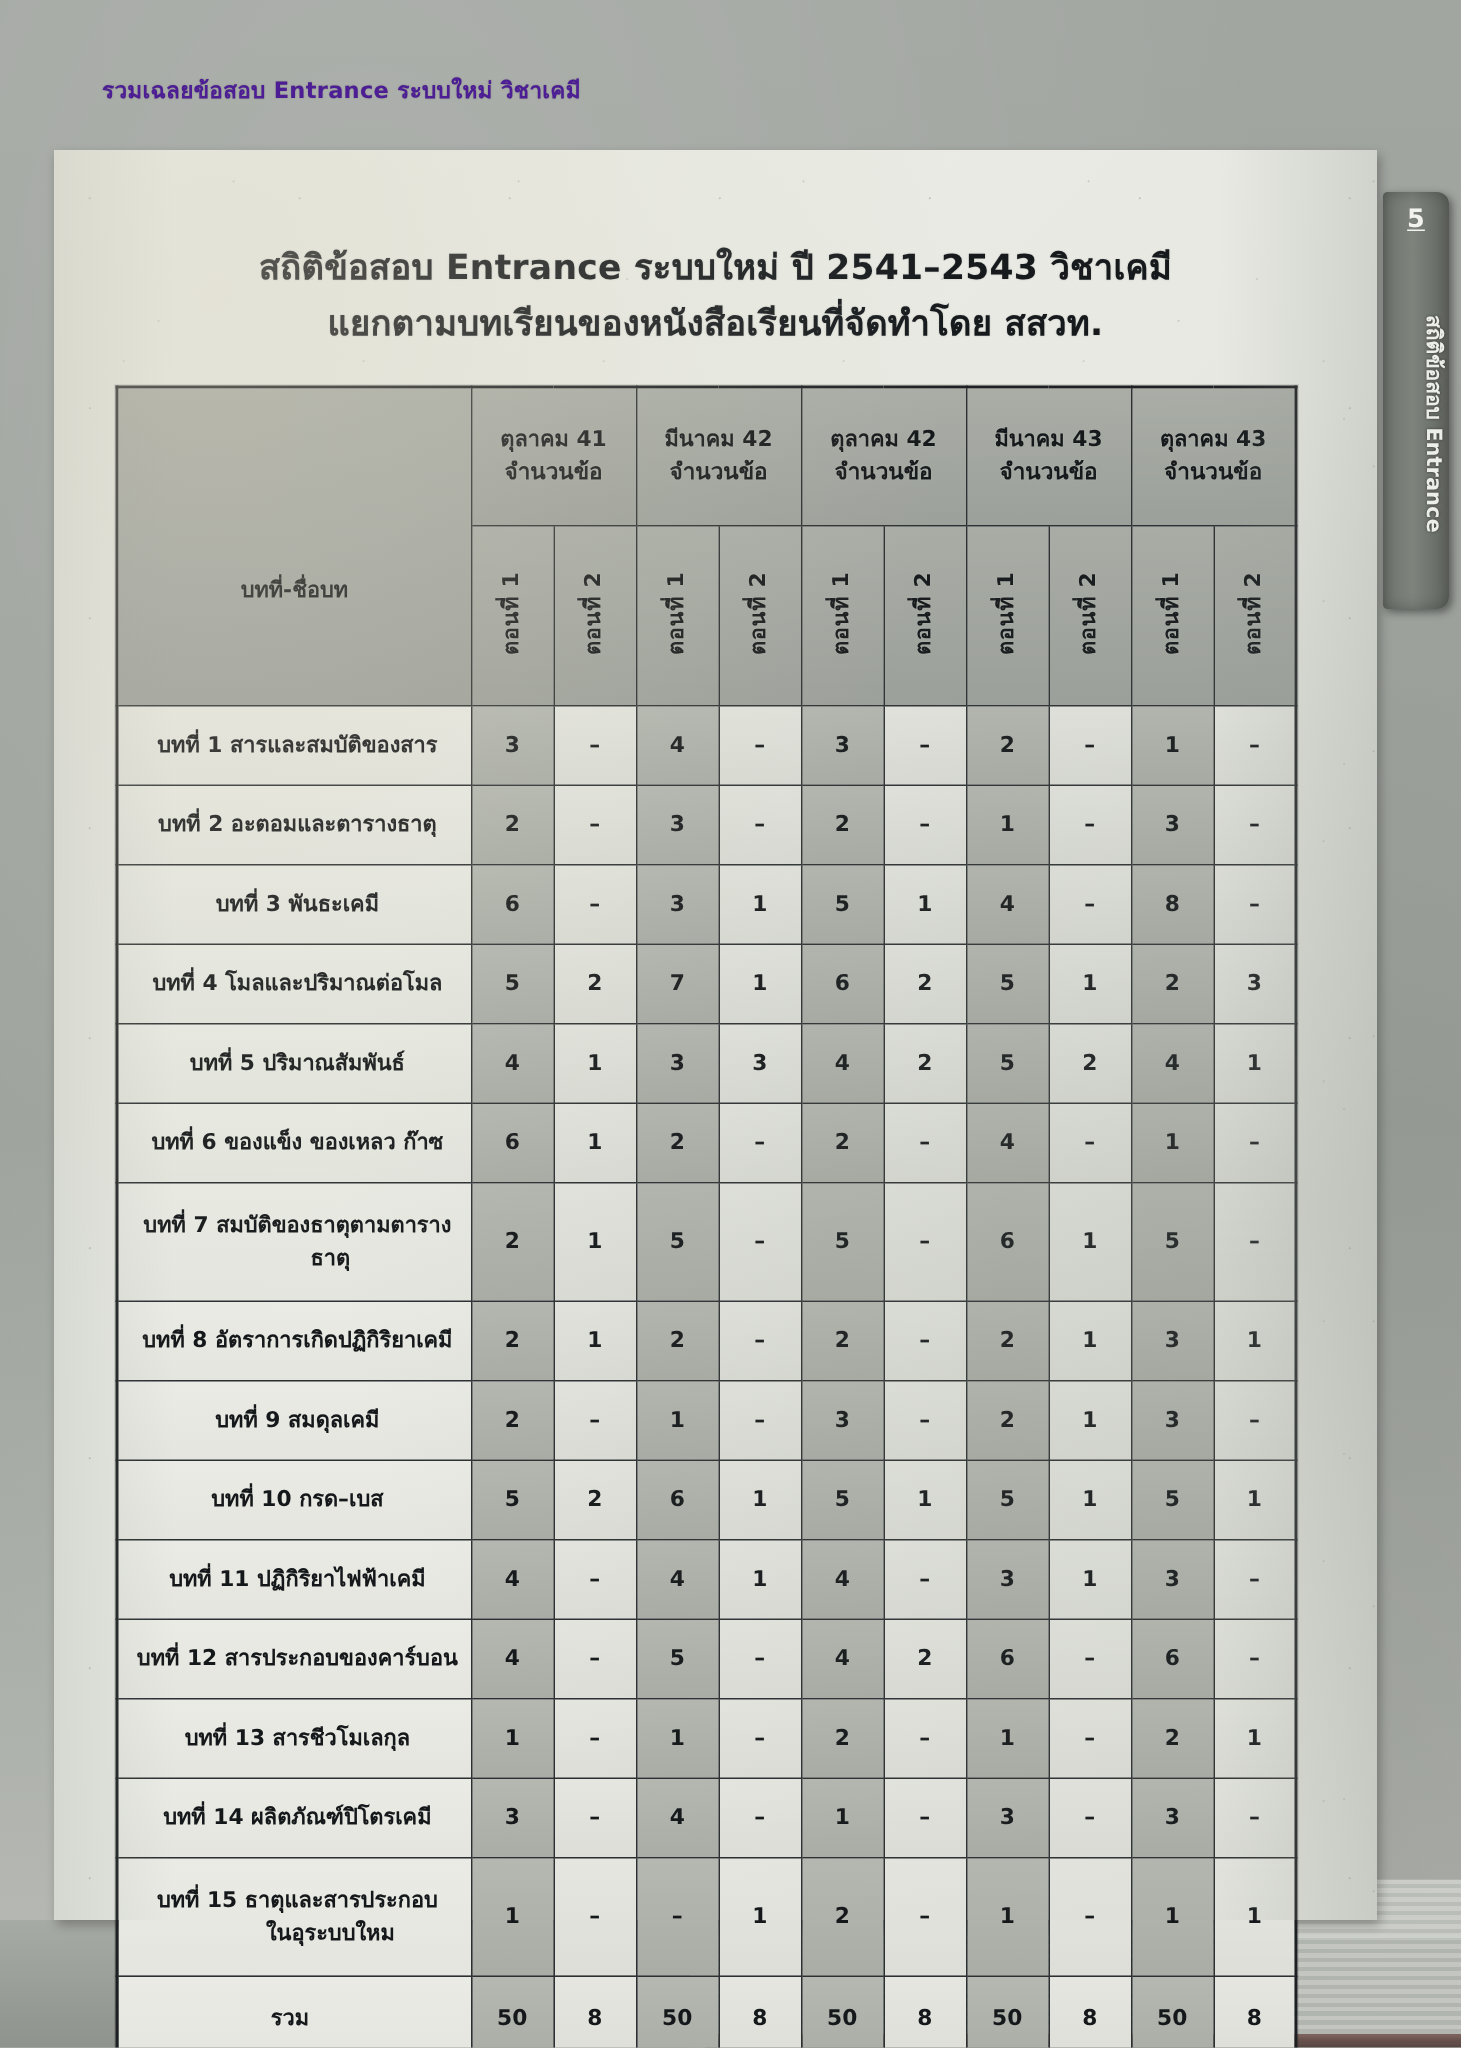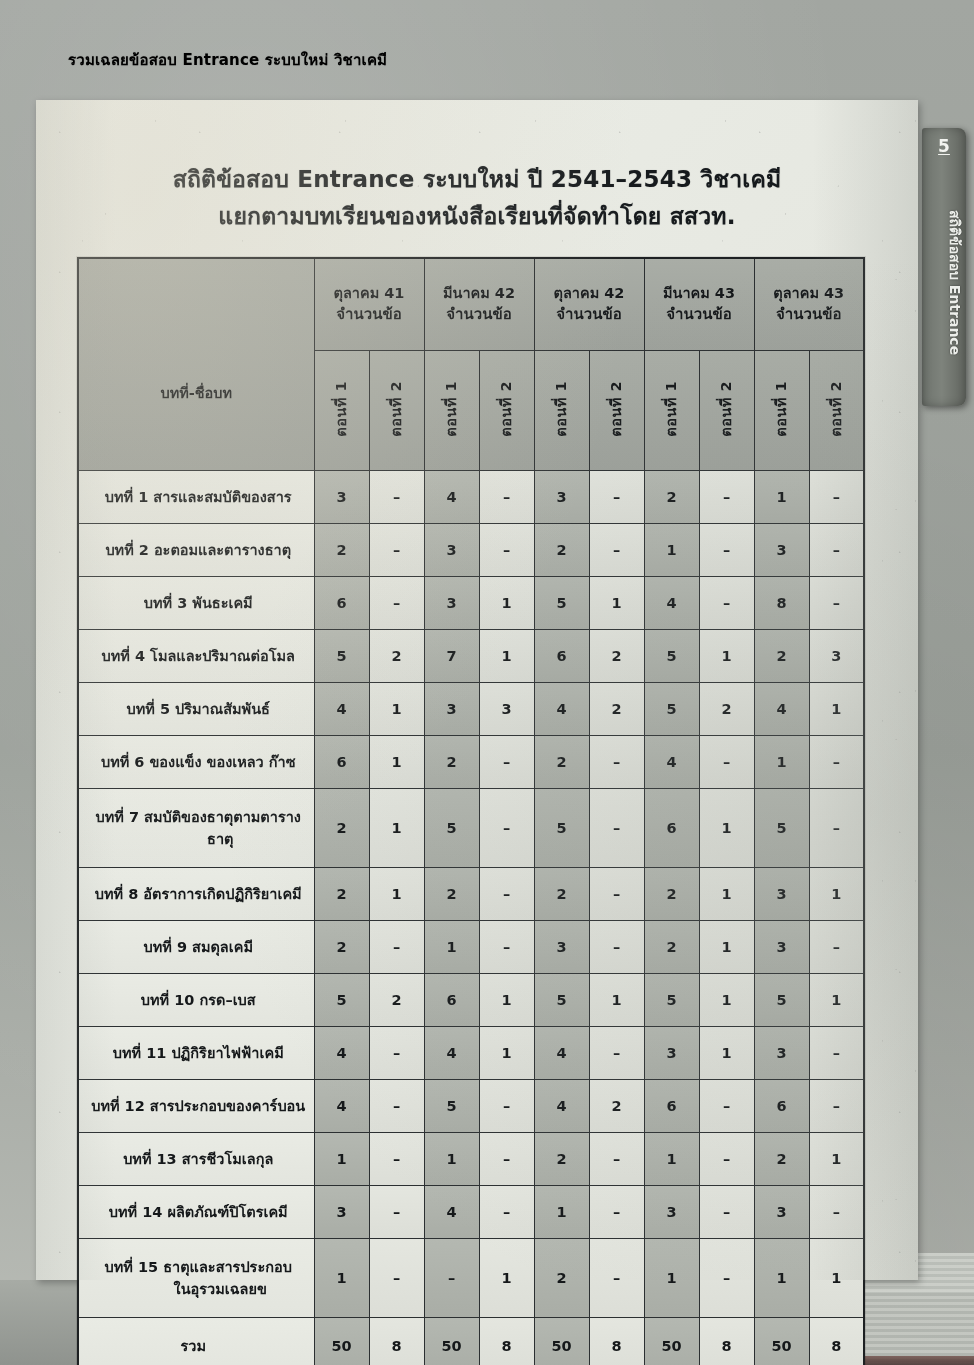--- a/index.html
+++ b/index.html
@@ -36,21 +36,21 @@
     background:linear-gradient(180deg,#a7aba5,#8f938e);
   }
   #bottom-red-line{
     position:absolute;left:470px;top:1356px;width:504px;height:9px;
     background:linear-gradient(180deg,#6e4a45,#3a2422);opacity:.8;
   }
   
   #running-head{
     position:absolute;left:68px;top:48px;
     font-family:"DejaVu Sans","Liberation Sans",sans-serif;
-    font-size:15px;font-weight:700;color:#000000;
+    font-size:15px;font-weight:700;color:#4c1d95;
     letter-spacing:.2px;
     text-shadow:0 0 1px rgba(60,60,60,.4);
   }
   
   #page-sheet{
     position:absolute;left:36px;top:100px;width:882px;height:1180px;
     background:
       linear-gradient(135deg,#eceee7 0%,#e7e9e2 40%,#dfe1da 100%);
     box-shadow:2px 3px 7px rgba(0,0,0,.28);
   }
@@ -442,21 +442,21 @@
           <td class="num shade">4</td>
           <td class="num light">–</td>
           <td class="num shade">1</td>
           <td class="num light">–</td>
           <td class="num shade">3</td>
           <td class="num light">–</td>
           <td class="num shade">3</td>
           <td class="num light">–</td>
         </tr>
         <tr>
-          <td class="rowname two-line"><span>บทที่ 15 ธาตุและสารประกอบ</span><span class="indent">ในอุรวมเฉลยข</span></td>
+          <td class="rowname two-line"><span>บทที่ 15 ธาตุและสารประกอบ</span><span class="indent">ในอุระบบใหม</span></td>
           <td class="num shade tall">1</td>
           <td class="num light tall">–</td>
           <td class="num shade tall">–</td>
           <td class="num light tall">1</td>
           <td class="num shade tall">2</td>
           <td class="num light tall">–</td>
           <td class="num shade tall">1</td>
           <td class="num light tall">–</td>
           <td class="num shade tall">1</td>
           <td class="num light tall">1</td>

